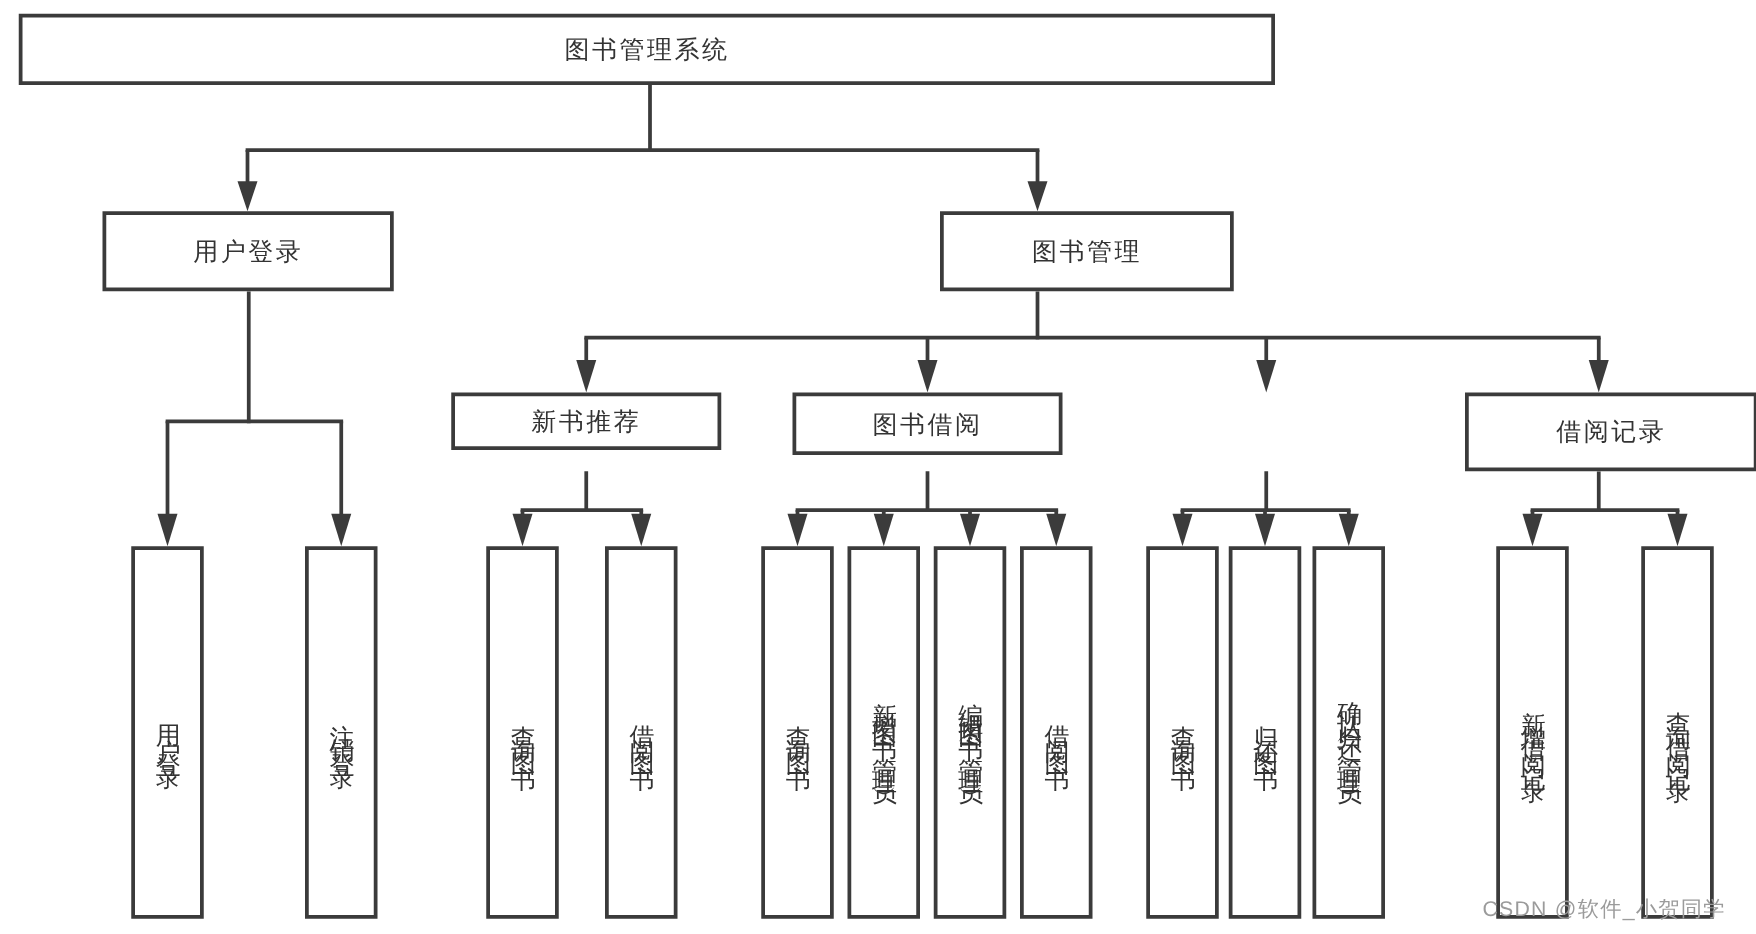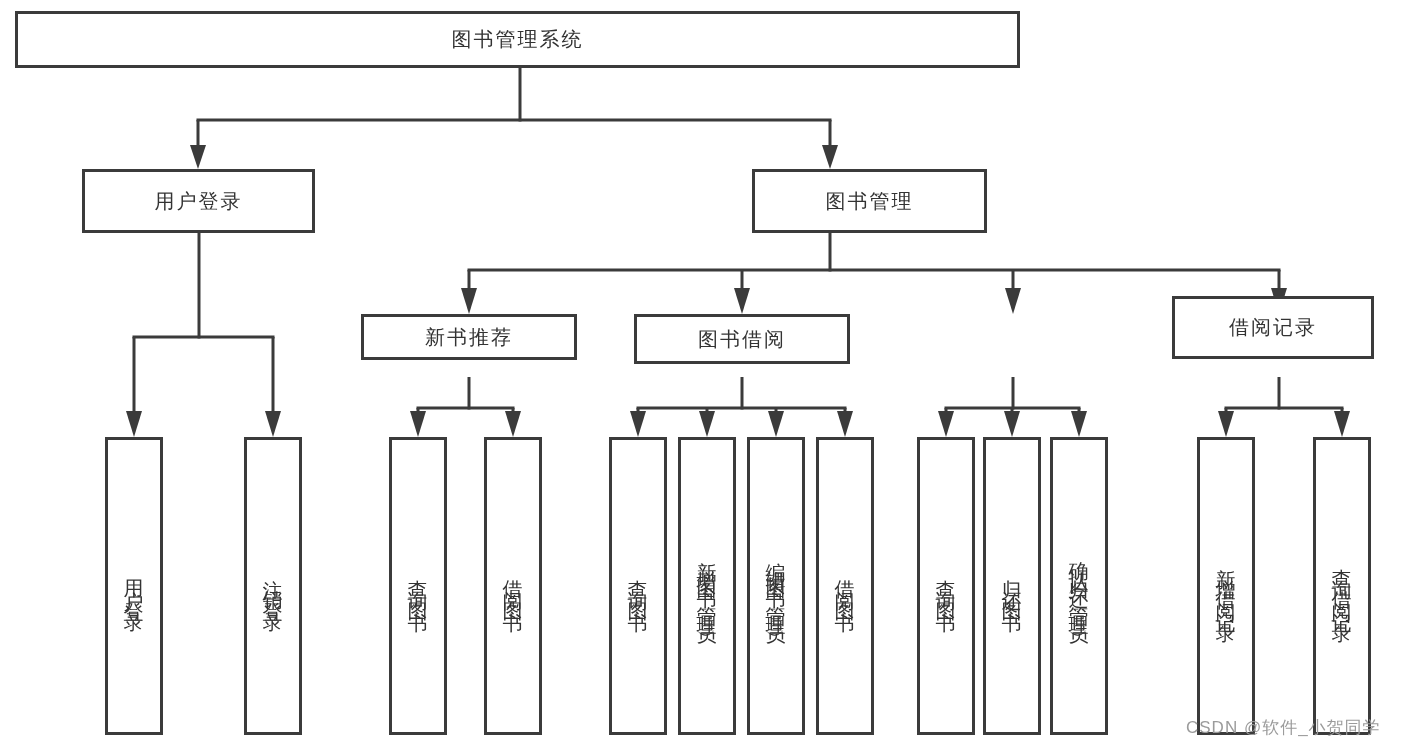--- a/index.html
+++ b/index.html
@@ -120,21 +120,21 @@
     <polygon points="1334,411 1350,411 1342,437" stroke="none"></polygon>
   </svg>
 
   <div class="node" style="left:15px; top:11px; width:1005px; height:57px;">图书管理系统</div>
 
   <div class="node" style="left:82px; top:169px; width:233px; height:64px;">用户登录</div>
   <div class="node" style="left:712px; top:169px; width:235px; height:64px;margin-left:40px;">图书管理</div>
 
   <div class="node" style="left:361px; top:314px; width:216px; height:46px;">新书推荐</div>
   <div class="node" style="left:634px; top:314px; width:216px; height:50px;">图书借阅</div>
-  <div class="node" style="left:1172px; top:296px; width:202px; height:63px;">借阅记录</div>
+  <div class="node" style="left:1172px; top:314px; width:234px; height:63px;">借阅记录</div>
 
   <div class="leaf" style="left:105px;">用户登录</div>
   <div class="leaf" style="left:244px;">注销登录</div>
 
   <div class="leaf" style="left:389px;">查询图书</div>
   <div class="leaf" style="left:484px;">借阅图书</div>
 
   <div class="leaf" style="left:609px;">查询图书</div>
   <div class="leaf" style="left:678px; letter-spacing:9px;">新增图书（管理员）</div>
   <div class="leaf" style="left:747px; letter-spacing:9px;">编辑图书（管理员）</div>

